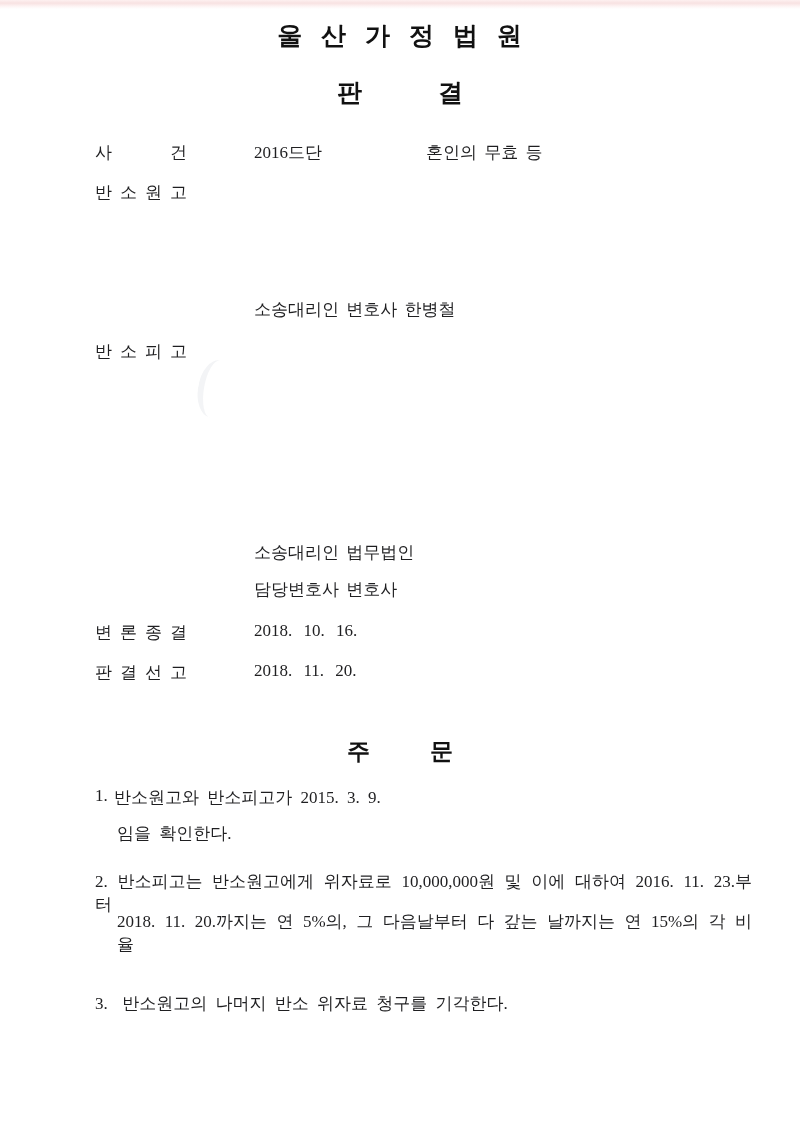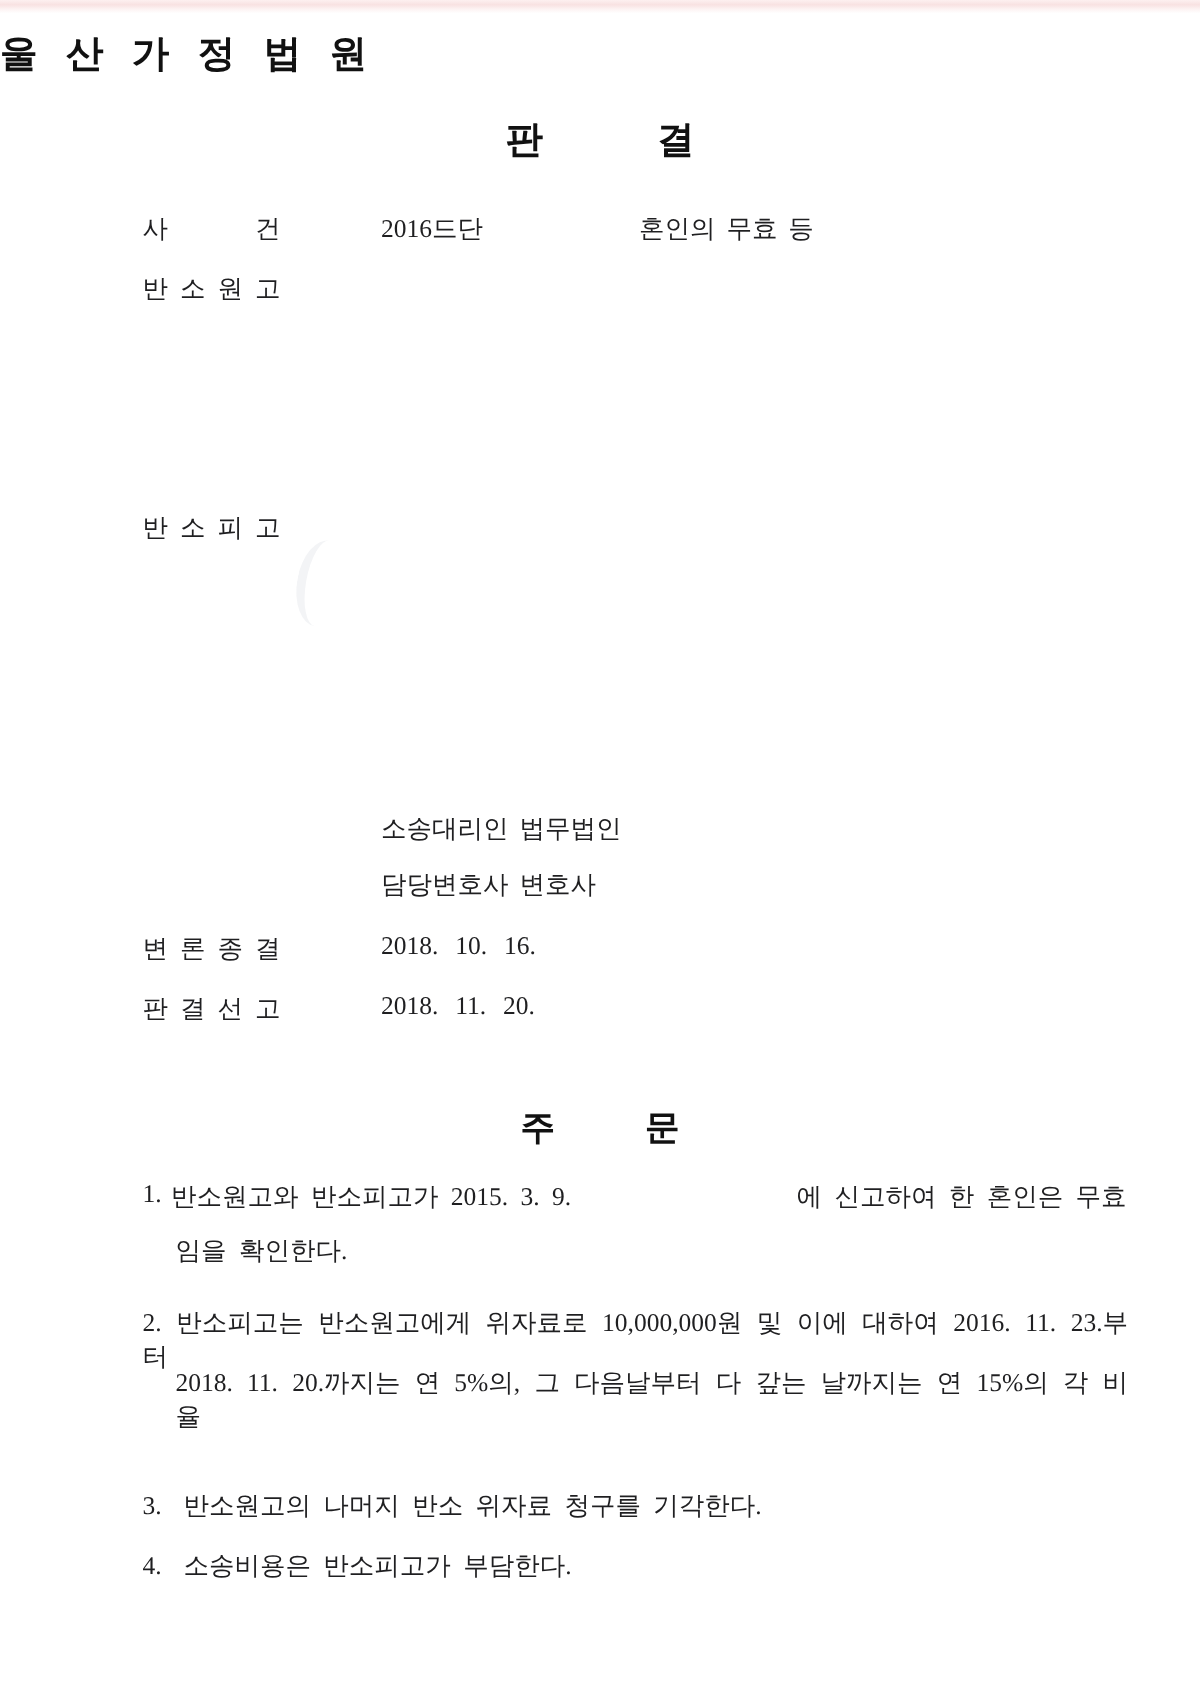--- a/index.html
+++ b/index.html
@@ -23,21 +23,21 @@
   
   .scan-arc {
     position: absolute; left: 198px; top: 360px; width: 28px; height: 58px;
     border-left: 6px solid rgba(195, 198, 210, 0.20);
     border-radius: 50%;
     transform: rotate(10deg);
   }
 
   .court-name {
     position: absolute; left: 0; top: 19px; width: 800px;
-    text-align: left;
+    text-align: center;
     font-family: "Liberation Sans", "DejaVu Sans", sans-serif;
     font-weight: bold; font-size: 25px; color: #111;
     word-spacing: 10px; letter-spacing: 1px; white-space: pre;
   }
   .doc-title {
     position: absolute; left: 0; top: 76px; width: 800px;
     display: flex; justify-content: center; gap: 76px;
     font-family: "Liberation Sans", "DejaVu Sans", sans-serif;
     font-weight: bold; font-size: 25px; color: #111;
   }
@@ -79,57 +79,53 @@
   <div class="doc-title">
     <span>판</span>
     <span>결</span>
   </div>
 
   <div class="abs label" style="top:141px">사 건</div>
   <div class="abs val" style="top:141px">2016드단</div>
   <div class="abs" style="left:406px;top:141px;word-spacing:3px">혼인의 무효 등</div>
 
   <div class="abs label" style="top:181px">반 소 원 고</div>
+  <div class="abs val" style="top:298px">소송대리인 변호사 한병철</div>
 
   <div class="abs label" style="top:340px">반 소 피 고</div>
   <div class="scan-arc"></div>
   <div class="abs val" style="top:541px">소송대리인 법무법인</div>
   <div class="abs val" style="top:578px">담당변호사 변호사</div>
 
   <div class="abs label" style="top:621px">변 론 종 결</div>
   <div class="abs val date" style="top:621px">2018. 10. 16.</div>
   <div class="abs label" style="top:661px">판 결 선 고</div>
   <div class="abs val date" style="top:661px">2018. 11. 20.</div>
 
   <div class="order-title">
     <span>주</span>
     <span>문</span>
   </div>
 
   <div class="abs oline flexline" style="top:786px">
     <span class="num">1.</span>
     <span>반소원고와 반소피고가 2015. 3. 9.</span>
     <span style="flex:1"></span>
-    <span>에 신고하여 한 혼인은 무효</span>
   </div>
 
   <div class="abs oline" style="left:97px;top:822px">임을 확인한다.</div>
 
   <div class="abs oline stretch" style="left:75px;top:870px;width:657px">
     <span class="num">2.</span>
     <span>반소피고는 반소원고에게 위자료로 10,000,000원 및 이에 대하여 2016. 11. 23.부터</span>
   </div>
 
   <div class="abs oline stretch" style="left:97px;top:910px;width:635px">2018. 11. 20.까지는 연 5%의, 그 다음날부터 다 갚는 날까지는 연 15%의 각 비율</div>
 
 
   <div class="abs oline" style="left:75px;top:992px">
     <span class="num">3.</span>
     <span>반소원고의 나머지 반소 위자료 청구를 기각한다.</span>
   </div>
 
-  <div class="abs oline" style="left:75px;top:1032px">
-    <span class="num">4.</span>
-    <span>소송비용은 반소피고가 부담한다.</span>
-  </div>
 
 
 </div>
 
 </body></html>

